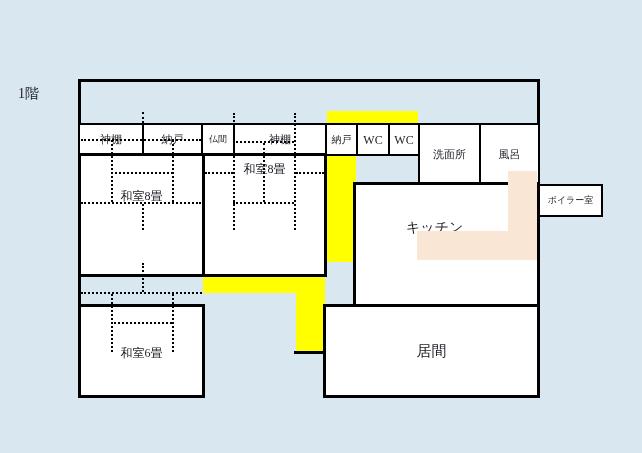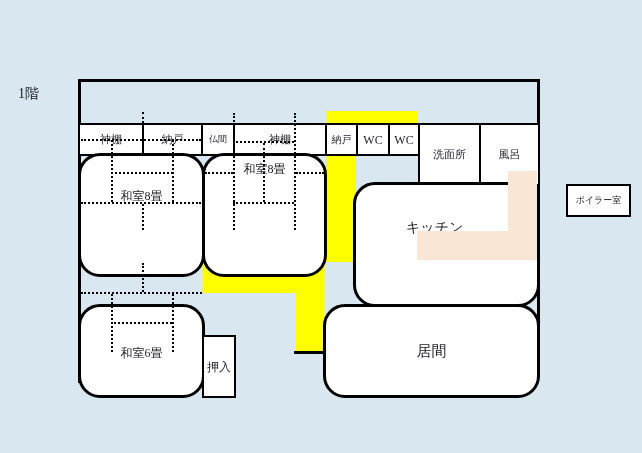--- a/index.html
+++ b/index.html
@@ -10,21 +10,21 @@
     font-family:"Liberation Serif","DejaVu Serif",serif;
     overflow:hidden;
   }
   .canvas{position:absolute;left:0;top:0;width:642px;height:453px;}
   .yellow{position:absolute;background:#ffff00;}
   .wall{position:absolute;background:#000;}
   .box{
     position:absolute;background:#fff;border:2px solid #000;
     box-sizing:border-box;display:flex;align-items:center;justify-content:center;margin-top:44px;
   }
-  .b3{border-width:3px;border-radius:22px;}
+  .b3{border-width:3px;}
   .lbl{color:#1c1c24;white-space:nowrap;line-height:1;}
   .lbl-abs{position:absolute;}
   .counter{position:absolute;background:#fae6d5;}
   .dh{position:absolute;height:0;border-top:2px dotted #000;}
   .dv{position:absolute;width:0;border-left:2px dotted #000;}
   .floor-label{position:absolute;left:18px;top:85px;font-size:14px;color:#1c1c24;}
   .fs9{font-size:9px;} .fs10{font-size:10px;} .fs11{font-size:11px;}
   .fs12{font-size:12px;} .fs14{font-size:14px;} .fs15{font-size:15px;} .fs17{font-size:17px;}
 </style>
 </head>
@@ -75,31 +75,28 @@
 
   <div class="box b3" style="left:78px;top:109px;width:127px;height:124px;">
     <span class="lbl lbl-abs fs12" style="top:34px;left:50%;transform:translateX(-50%);">和室8畳</span>
   </div>
   <div class="box b3" style="left:202px;top:109px;width:125px;height:124px;">
     <span class="lbl lbl-abs fs12" style="top:7px;left:50%;transform:translateX(-50%);">和室8畳</span>
   </div>
   <div class="box b3" style="left:353px;top:138px;width:187px;height:125px;">
     <span class="lbl lbl-abs fs14" style="top:36px;left:50px;">キッチン</span>
   </div>
-  <div class="box" style="left:566px;top:140px;width:65px;height:33px;">
+  <div class="box" style="left:538px;top:140px;width:65px;height:33px;">
     <span class="lbl fs9">ボイラー室</span>
   </div>
   <div class="box b3" style="left:323px;top:260px;width:217px;height:94px;">
     <span class="lbl fs15">居間</span>
   </div>
   <div class="box b3" style="left:78px;top:260px;width:127px;height:94px;">
     <span class="lbl lbl-abs fs12" style="top:40px;left:50%;transform:translateX(-50%);">和室6畳</span>
-  </div>
-  <div class="box" style="left:202px;top:291px;width:34px;height:63px;">
-    <span class="lbl fs12">押入</span>
   </div>
 
   <div class="counter" style="left:508px;top:171px;width:29px;height:89px;"></div>
   <div class="counter" style="left:417px;top:231px;width:120px;height:29px;"></div>
 
   <div class="dh" style="left:81px;top:139px;width:120px;"></div>
   <div class="dh" style="left:111px;top:172px;width:62px;"></div>
   <div class="dh" style="left:81px;top:202px;width:120px;"></div>
   <div class="dv" style="left:142px;top:112px;height:27px;"></div>
   <div class="dv" style="left:111px;top:140px;height:62px;"></div>

